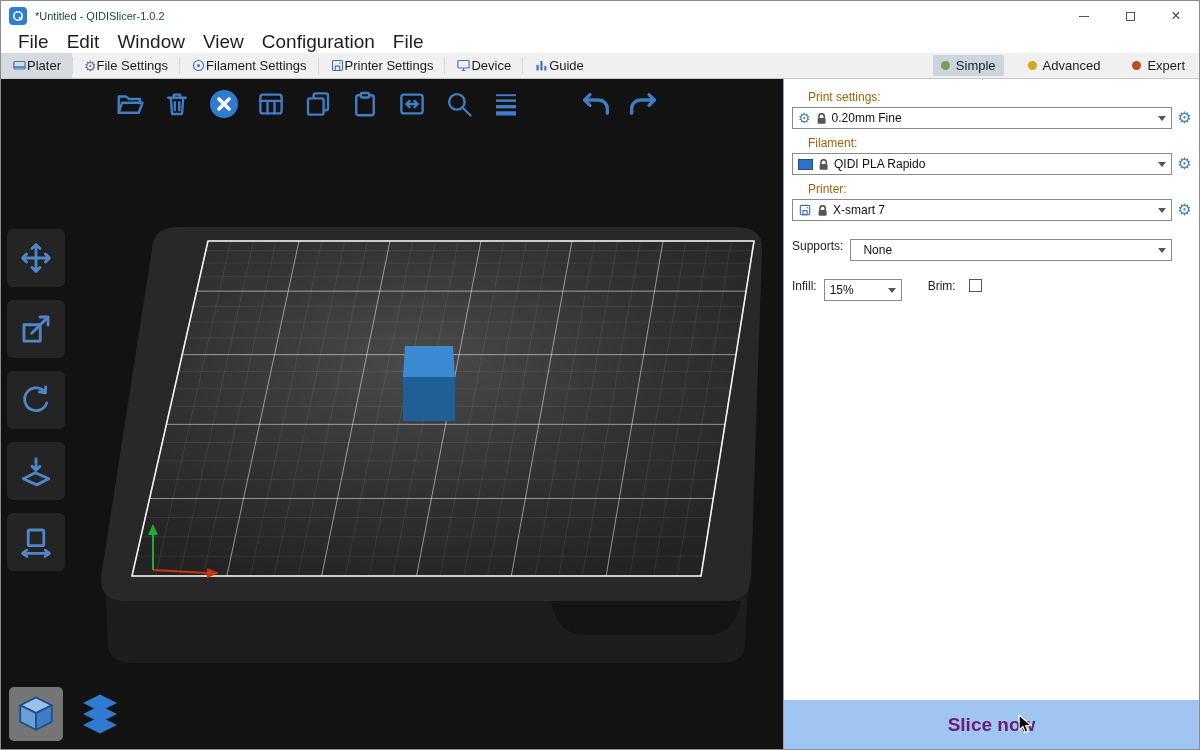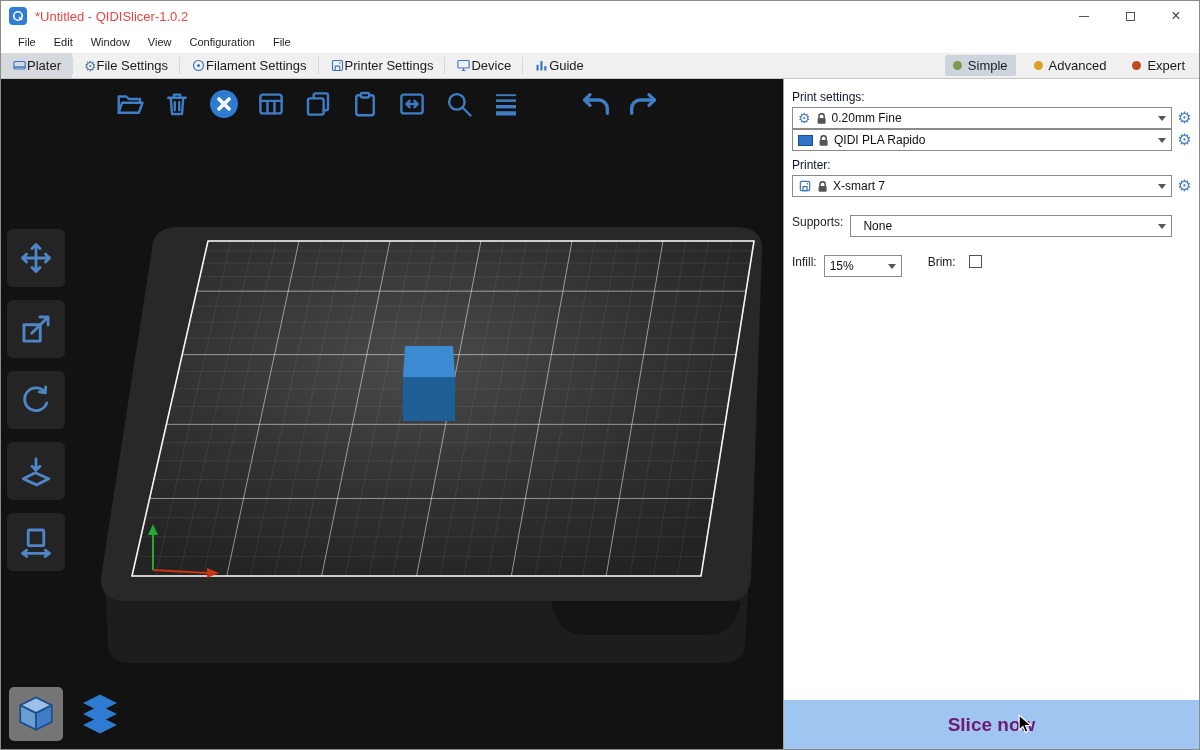--- a/index.html
+++ b/index.html
@@ -4,39 +4,39 @@
 <style>
   *{box-sizing:border-box;margin:0;padding:0}
   html,body{width:1200px;height:750px}
   body{font-family:"Liberation Sans","DejaVu Sans",sans-serif;background:#fff;position:relative;overflow:hidden}
   .window{width:1200px;height:750px;border:1px solid #8c8c8c;display:flex;flex-direction:column;background:#fff;position:relative}
 
   
   .titlebar{height:30px;display:flex;align-items:center;padding-left:8px;background:#fff;flex:0 0 auto}
   .app-icon{width:18px;height:18px;border-radius:4px;background:#2e7cd6;display:flex;align-items:center;justify-content:center;flex:0 0 auto}
   .app-icon svg{display:block}
-  .win-title{margin-left:8px;font-size:13px;color:#ef4444}
+  .win-title{margin-left:8px;font-size:11px;color:#14532d}
   .win-controls{margin-left:auto;display:flex;height:30px}
   .win-btn{width:46px;height:30px;display:flex;align-items:center;justify-content:center;color:#555}
   .glyph-min{width:10px;height:1px;background:#555}
   .glyph-max{width:9px;height:9px;border:1px solid #555}
   .glyph-close{font-size:16px;line-height:1;color:#444}
 
   
   .menubar{height:22px;display:flex;align-items:center;padding-left:8px;background:#fff;flex:0 0 auto}
-  .menu-item{padding:0 9px;font-size:11px;color:#1e1e1e;height:22px;display:flex;align-items:center}
+  .menu-item{padding:0 9px;font-size:19px;color:#1e1e1e;height:22px;display:flex;align-items:center}
 
   
   .tabbar{height:26px;background:#f0f0f0;border-bottom:1px solid #c6c6c6;display:flex;align-items:stretch;flex:0 0 auto}
   .tab{display:flex;align-items:center;padding:0 11px;font-size:13px;color:#1c1c1c;white-space:nowrap}
   .tab.active{background:#d6dade}
   .tab svg{flex:0 0 auto}
   .tab .gear-glyph{color:#5d7aa0;font-size:14px;line-height:1}
   .tabsep{width:1px;background:#d8d8d8;margin:4px 0}
-  .modes{margin-left:auto;display:flex;align-items:center;gap:10px;padding-right:6px}
+  .modes{margin-left:auto;display:flex;align-items:center;gap:16px;padding-right:6px}
   .mode{display:flex;align-items:center;gap:6px;padding:3px 8px;font-size:13px;color:#1c1c1c;border-radius:2px}
   .mode.active{background:#ccd5de}
   .mode-dot{width:9px;height:9px;border-radius:50%;background:#888}
 
   
   .main{flex:1;display:flex;min-height:0}
   .viewport{width:782px;flex:0 0 782px;position:relative;background:#121212;overflow:hidden}
   .viewport svg.scene{position:absolute;left:0;top:0}
 
   
@@ -50,21 +50,21 @@
   .tile{width:58px;height:58px;background:rgba(255,255,255,0.08);border-radius:6px;display:flex;align-items:center;justify-content:center}
   .tile svg{stroke:#4f86c8;fill:none;stroke-width:2;stroke-linecap:round;stroke-linejoin:round}
 
   
   .vswitch{position:absolute;left:8px;bottom:8px;display:flex;gap:10px;align-items:flex-end;z-index:3}
   .vtile{width:54px;height:54px;display:flex;align-items:center;justify-content:center;border-radius:5px}
   .vtile.sel{background:rgba(255,255,255,0.42)}
 
   
   .rpanel{flex:1;background:#fff;border-left:1px solid #9aa0a6;position:relative;padding:4px 5px 40px 8px;min-width:0}
-  .rp-label{font-size:12px;color:#0f172a;margin:7px 0 3px}
+  .rp-label{font-size:12px;color:#a16207;margin:7px 16px 3px}
   .combo-row{display:flex;align-items:center}
   .combo{flex:1;height:22px;border:1px solid #8a8a8a;background:#fff;display:flex;align-items:center;padding:0 5px;gap:5px;font-size:12px;color:#111;min-width:0}
   .combo .spring{flex:1}
   .dd-arrow{width:0;height:0;border:4px solid transparent;border-top:5px solid #555;margin-top:5px;flex:0 0 auto}
   .gearbtn{width:19px;text-align:center;font-size:16px;line-height:1;color:#4d83c4;margin-left:3px;flex:0 0 auto}
   .gear-spacer{width:22px;flex:0 0 auto}
   .combo .gear-glyph{color:#4a7ec2;font-size:14px;line-height:1}
   .swatch{width:15px;height:11px;border:1px solid #1d4f8c;background:#2f72c9;flex:0 0 auto}
   .inline-row{display:flex;align-items:flex-start;margin-top:18px;font-size:12px;color:#1c1c1c}
   .inline-row .lbl{margin-right:7px}
@@ -392,20 +392,21 @@
               <path d="M3 6V4.3a2.6 2.6 0 0 1 5.2 0V6" stroke="#444" fill="none" stroke-width="1.4"></path>
               <rect x="1.6" y="6" width="8" height="5.8" rx="1" fill="#555"></rect>
             </svg>
           <span>0.20mm Fine</span>
           <span class="spring"></span>
           <span class="dd-arrow"></span>
         </div>
         <span class="gearbtn">⚙</span>
       </div>
 
+      <div class="rp-label">Filament:</div>
       <div class="combo-row">
         <div class="combo">
           <span class="swatch" id="fil-swatch" style="background: rgb(47, 114, 201);"></span>
           <svg width="11" height="13" viewBox="0 0 11 13">
               <path d="M3 6V4.3a2.6 2.6 0 0 1 5.2 0V6" stroke="#444" fill="none" stroke-width="1.4"></path>
               <rect x="1.6" y="6" width="8" height="5.8" rx="1" fill="#555"></rect>
             </svg>
           <span>QIDI PLA Rapido</span>
           <span class="spring"></span>
           <span class="dd-arrow"></span>

